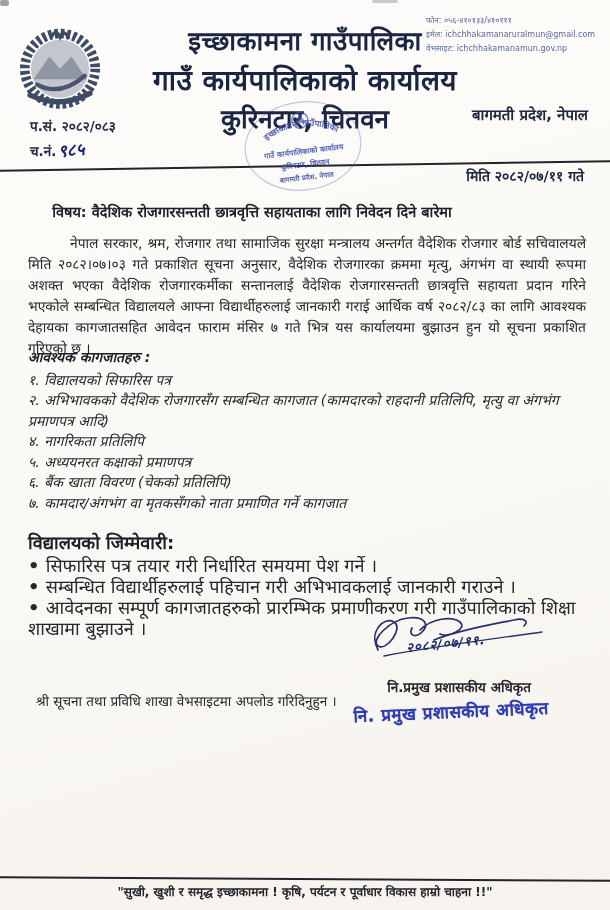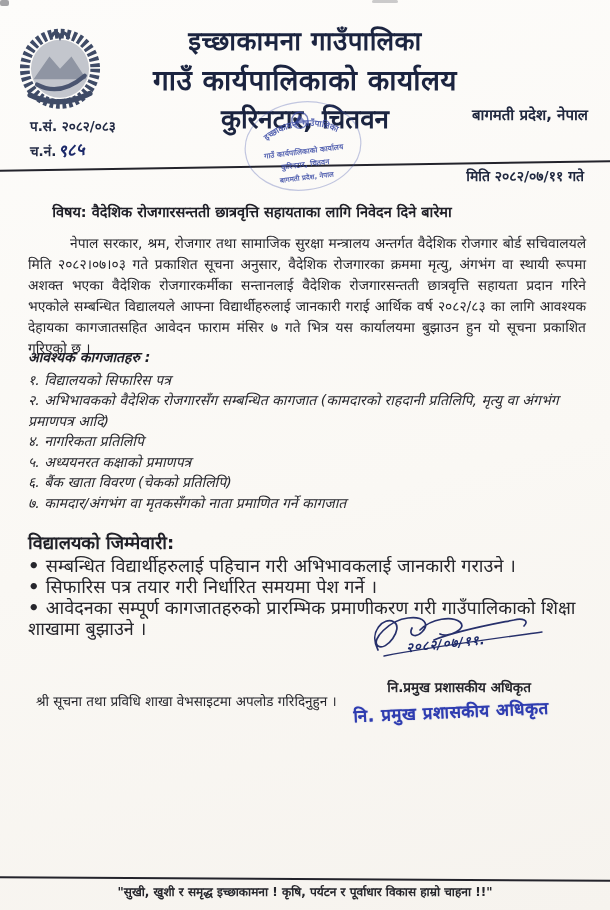--- a/index.html
+++ b/index.html
@@ -73,20 +73,25 @@
     <path d="M40,18 q5,-10 10,0 q5,-10 10,2" fill="none" stroke="#3f4b66" stroke-width="4"></path>
     <path d="M16,84 Q50,100 84,82" fill="none" stroke="#3f4b66" stroke-width="6" stroke-linecap="round"></path>
   </svg>
 
   <div class="org-block">
     <div class="org-line1">इच्छाकामना गाउँपालिका</div>
     <div class="org-line2">गाउँ कार्यपालिकाको कार्यालय</div>
     <div class="org-line3">कुरिनटार, चितवन</div>
   </div>
 
+  <div class="contact">
+    <div>फोन: ०५६-४१०१३३/४१०१११</div>
+    <div>इमेल: ichchhakamanaruralmun@gmail.com</div>
+    <div>वेभसाइट: ichchhakamanamun.gov.np</div>
+  </div>
 
   <div class="province">बागमती प्रदेश, नेपाल</div>
 
   <div class="refs">
     <div>प.सं. २०८२/०८३</div>
     <div>
       <span>च.नं.</span><span class="handwritten letter-no-value">९८५</span>
     </div>
   </div>
 
@@ -117,22 +122,22 @@
     <div class="doc-item">१. विद्यालयको सिफारिस पत्र</div>
     <div class="doc-item">२. अभिभावकको वैदेशिक रोजगारसँग सम्बन्धित कागजात (कामदारको राहदानी प्रतिलिपि, मृत्यु वा अंगभंग प्रमाणपत्र आदि)</div>
     <div class="doc-item">४. नागरिकता प्रतिलिपि</div>
     <div class="doc-item">५. अध्ययनरत कक्षाको प्रमाणपत्र</div>
     <div class="doc-item">६. बैंक खाता विवरण (चेकको प्रतिलिपि)</div>
     <div class="doc-item">७. कामदार/अंगभंग वा मृतकसँगको नाता प्रमाणित गर्ने कागजात</div>
   </div>
 
   <div class="resp">
     <div class="heading">विद्यालयको जिम्मेवारी:</div>
+    <div class="bullet">सिफारिस पत्र तयार गरी निर्धारित समयमा पेश गर्ने ।</div>
     <div class="bullet">सम्बन्धित विद्यार्थीहरुलाई पहिचान गरी अभिभावकलाई जानकारी गराउने ।</div>
-    <div class="bullet">सिफारिस पत्र तयार गरी निर्धारित समयमा पेश गर्ने ।</div>
     <div class="bullet">आवेदनका सम्पूर्ण कागजातहरुको प्रारम्भिक प्रमाणीकरण गरी गाउँपालिकाको शिक्षा शाखामा बुझाउने ।</div>
   </div>
 
   <div class="sig">
     <svg class="sig-scribble" width="190" height="52" viewBox="0 0 190 52">
       <path d="M14,40 C4,22 20,6 30,12 C40,18 22,42 14,36 C6,30 26,10 44,8 C60,6 66,14 58,22 C52,28 44,26 48,18 M56,20 C68,8 88,6 96,12 C104,19 84,28 76,24 M70,30 C95,20 130,14 150,10 M150,10 C158,8 166,10 160,16" fill="none" stroke="#27306b" stroke-width="1.7" stroke-linecap="round"></path>
       <path d="M20,46 C60,38 120,30 178,22" fill="none" stroke="#27306b" stroke-width="1.4" stroke-linecap="round"></path>
     </svg>
     <span class="sig-date handwritten">२०८२/०७/११.</span>
     <div class="sig-title">नि.प्रमुख प्रशासकीय अधिकृत</div>

